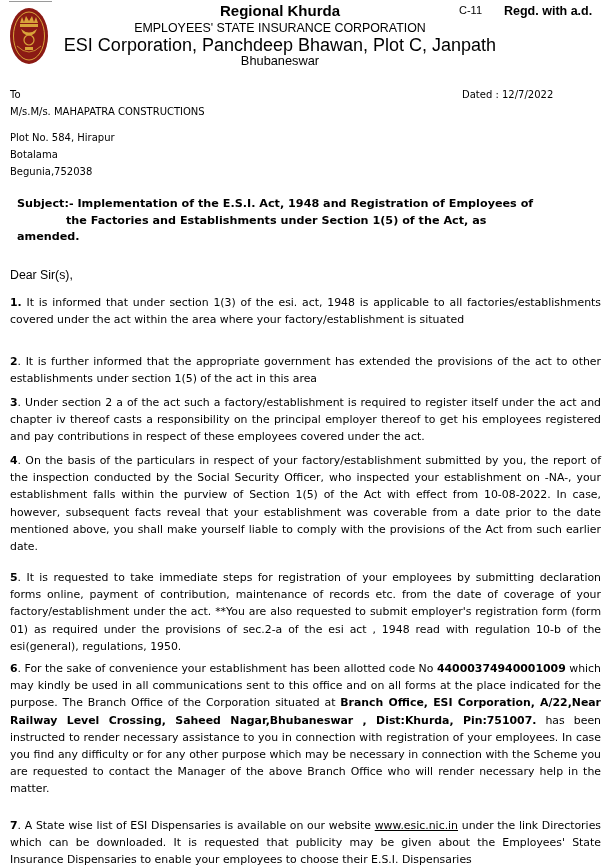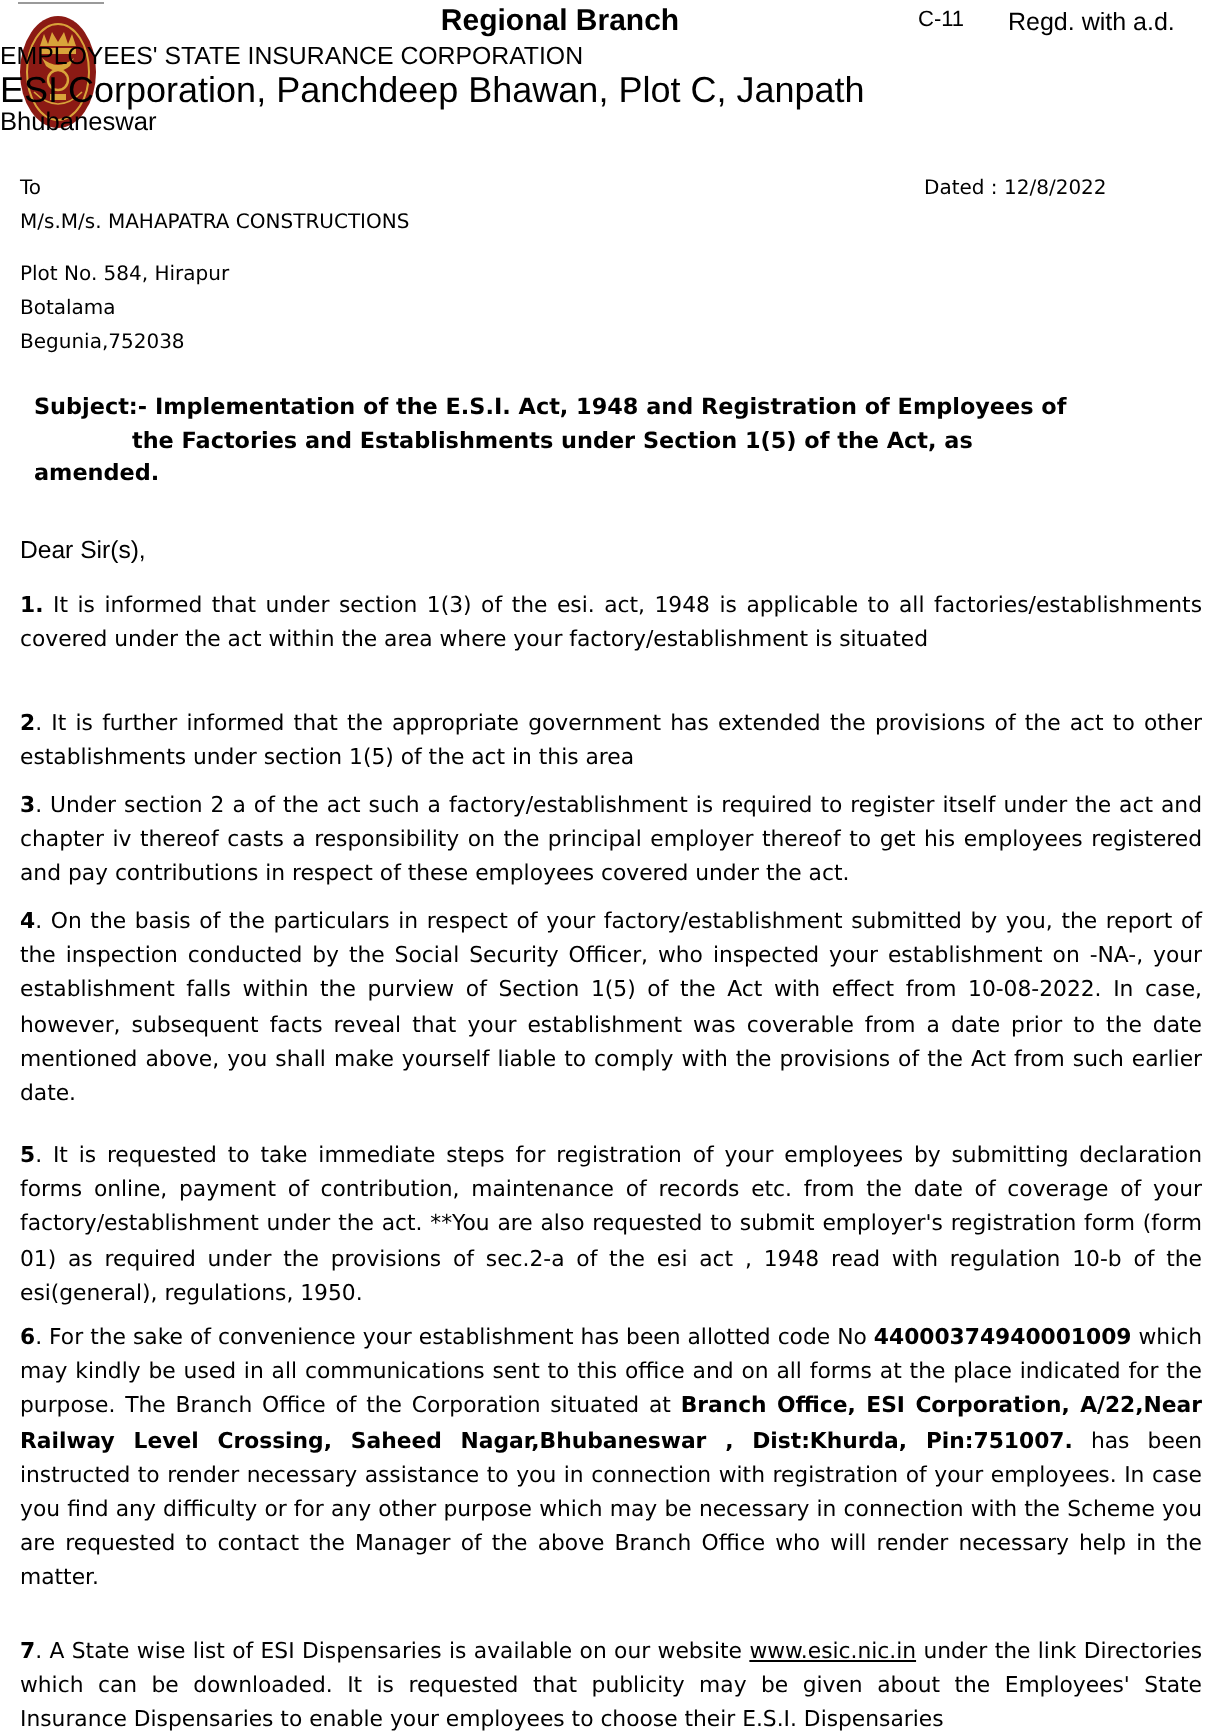--- a/index.html
+++ b/index.html
@@ -5,23 +5,23 @@
   html, body { margin: 0; padding: 0; background: #ffffff; }
   body {
     width: 611px; height: 867px; position: relative; overflow: hidden;
     color: #000; font-family: "DejaVu Sans", sans-serif;
   }
   .abs { position: absolute; }
   .hdr { font-family: "Liberation Sans", sans-serif; }
   .logo-line { left: 9px; top: 1px; width: 43px; height: 1px; background: #9a9a9a; }
   .logo { left: 9px; top: 6px; width: 40px; height: 60px; }
   .ro-title { left: 0; width: 560px; top: 2px; text-align: center; font-weight: bold; font-size: 15px; }
-  .ro-line { left: 0; width: 560px; text-align: left; font-size: 12.4px; }
+  .ro-line { left: 0; width: 560px; text-align: center; font-size: 12.4px; }
   .c11 { left: 459px; top: 4px; font-size: 11px; }
-  .regd { left: 504px; top: 4px; font-size: 12.5px; }
+  .regd { left: 504px; top: 4px; font-size: 12.5px; font-weight: bold; }
   .t { font-size: 10px; line-height: 17px; }
   .para {
     left: 10px; width: 591px; font-size: 10.9px; line-height: 17.2px;
     text-align: justify; text-align-last: left;
   }
   .para b { font-weight: bold; }
   .subject { left: 17px; width: 520px; font-weight: bold; font-size: 11.2px; line-height: 16.5px; }
   .link { text-decoration: underline; cursor: pointer; }
 </style>
 </head>
@@ -32,35 +32,35 @@
   <ellipse cx="20" cy="30" rx="19" ry="28" fill="#8b1a14"></ellipse>
   <ellipse cx="20" cy="30" rx="15.5" ry="24" fill="none" stroke="#d9a43a" stroke-width="1"></ellipse>
   <path d="M11 17 L13 11 L15 16 L17 10 L20 15 L23 10 L25 16 L27 11 L29 17 Z" fill="#d9a43a"></path>
   <rect x="11" y="18" width="18" height="3" fill="#d9a43a"></rect>
   <path d="M12 23 Q20 30 28 23 L26 27 Q20 32 14 27 Z" fill="#d9a43a"></path>
   <circle cx="20" cy="34" r="5" fill="none" stroke="#d9a43a" stroke-width="1.2"></circle>
   <rect x="16" y="41" width="8" height="3" fill="#d9a43a"></rect>
   <path d="M8 40 Q20 52 32 40" fill="none" stroke="#d9a43a" stroke-width="0.8"></path>
 </svg>
 
-<div class="abs hdr ro-title">Regional Branch</div>
+<div class="abs hdr ro-title">Regional Khurda</div>
 <div class="abs hdr ro-line" style="top:21px">EMPLOYEES' STATE INSURANCE CORPORATION</div>
 <div class="abs hdr ro-line" style="top:35px;font-size:18px">ESI Corporation, Panchdeep Bhawan, Plot C, Janpath</div>
 <div class="abs hdr ro-line" style="top:53px;font-size:12.8px">Bhubaneswar</div>
 <div class="abs hdr c11">C-11</div>
 <div class="abs hdr regd">Regd. with a.d.</div>
 
 <div class="abs t" style="left:10px;top:86px">To</div>
 <div class="abs t" style="left:10px;top:103px">M/s.M/s. MAHAPATRA CONSTRUCTIONS</div>
 <div class="abs t" style="left:10px;top:129px">Plot No. 584, Hirapur</div>
 <div class="abs t" style="left:10px;top:146px">Botalama</div>
 <div class="abs t" style="left:10px;top:163px">Begunia,752038</div>
 
 <div class="abs t" style="left:462px;top:86px">Dated :</div>
-<div class="abs t" style="left:502px;top:86px">12/8/2022</div>
+<div class="abs t" style="left:502px;top:86px">12/7/2022</div>
 
 <div class="abs subject" style="top:196px">Subject:- Implementation of the E.S.I. Act, 1948 and Registration of Employees of</div>
 <div class="abs subject" style="top:213px;left:66px">the Factories and Establishments under Section 1(5) of the Act, as</div>
 <div class="abs subject" style="top:229px">amended.</div>
 
 <div class="abs hdr" style="left:10px;top:268px;font-size:12.3px">Dear Sir(s),</div>
 
 <div class="abs para" style="top:294px">
   <b>1.</b><span> It is informed that under section 1(3) of the esi. act, 1948 is applicable to all factories/establishments covered under the act within the area where your factory/establishment is situated</span>
 </div>

